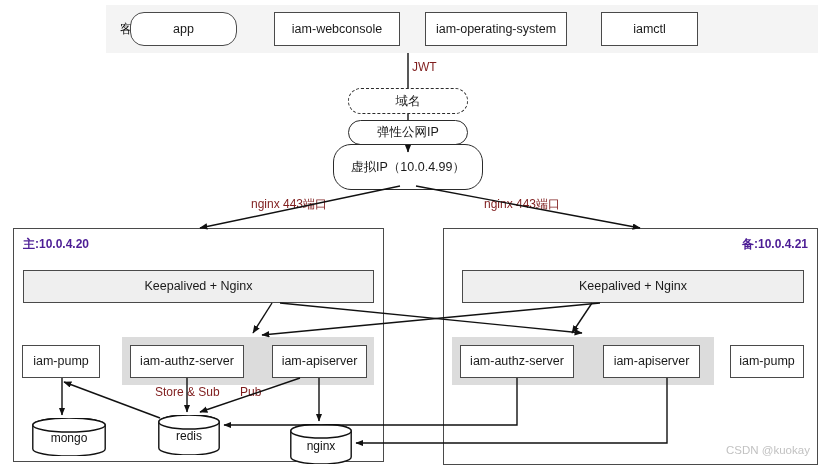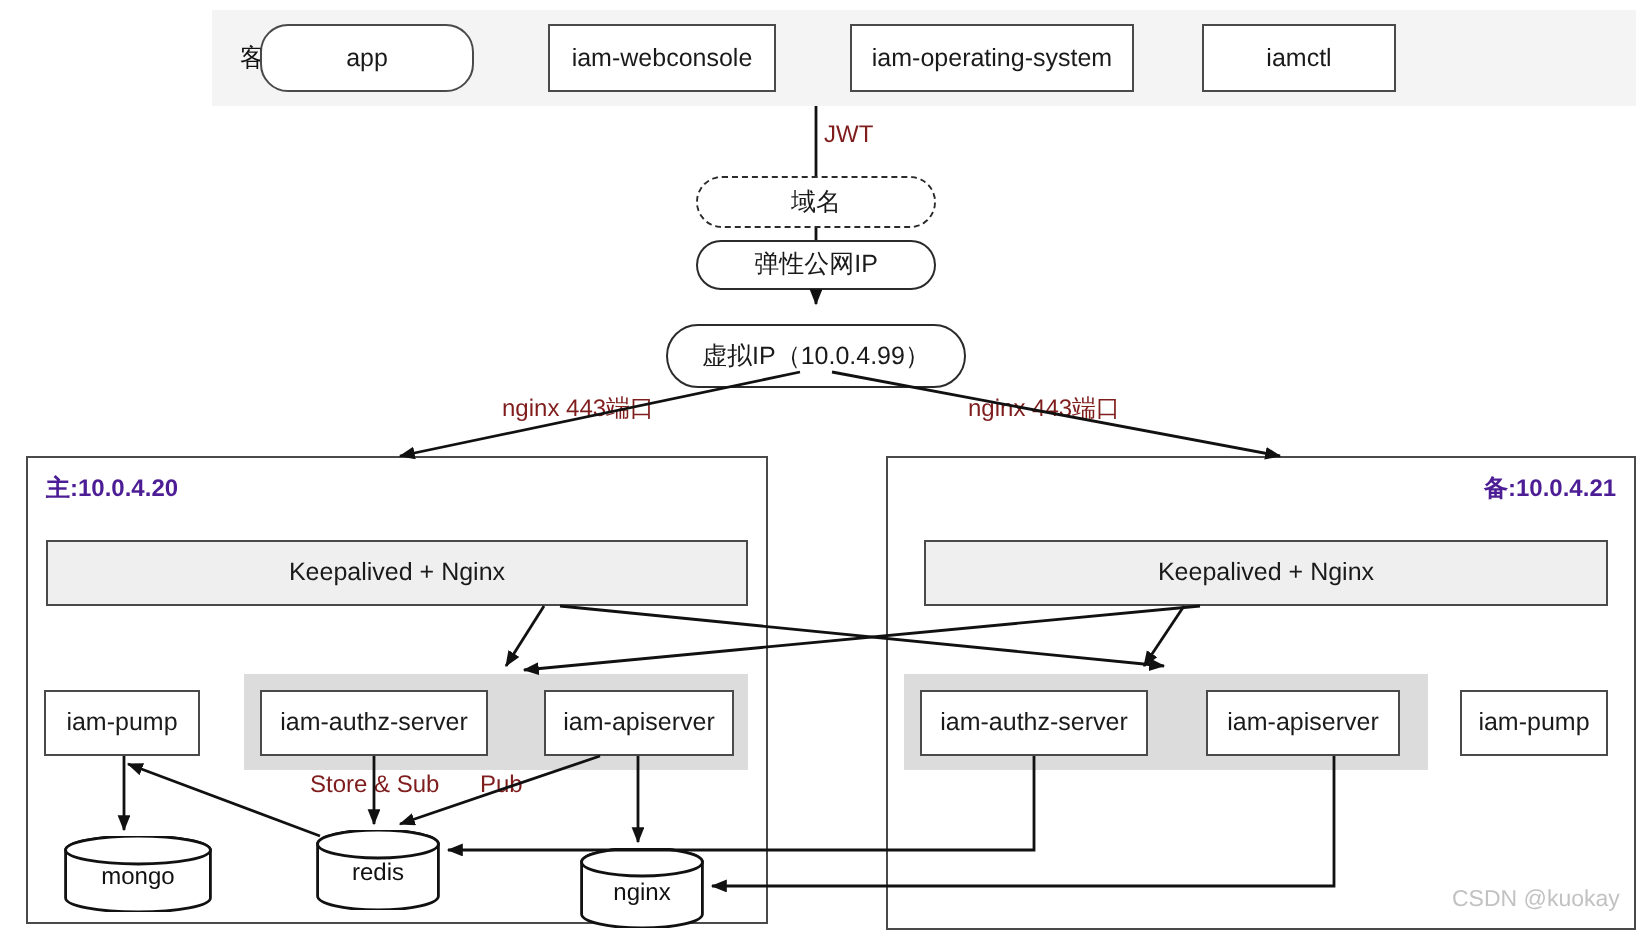--- a/index.html
+++ b/index.html
@@ -29,29 +29,29 @@
 </head>
 <body>
 
 <div id="stage">
 
   <div class="band" style="left:106px;top:5px;width:712px;height:48px;"></div>
 
   <div class="side-label" style="left:120px;top:21px;">客户端</div>
 
   <div class="box" style="left:130px;top:12px;width:107px;height:34px;border-radius:14px;">app</div>
-  <div class="box" style="left:274px;top:12px;width:114px;height:34px;">iam-webconsole</div>
+  <div class="box" style="left:274px;top:12px;width:126px;height:34px;">iam-webconsole</div>
   <div class="box" style="left:425px;top:12px;width:142px;height:34px;">iam-operating-system</div>
   <div class="box" style="left:601px;top:12px;width:97px;height:34px;">iamctl</div>
 
   <div class="edge-label" style="left:412px;top:60px;">JWT</div>
 
   <div class="pill dashed" style="left:348px;top:88px;width:120px;height:26px;">域名</div>
   <div class="pill" style="left:348px;top:120px;width:120px;height:25px;">弹性公网IP</div>
-  <div class="pill" style="left:333px;top:162px;width:150px;height:32px;">虚拟IP（10.0.4.99）</div>
+  <div class="pill" style="left:333px;top:144px;width:150px;height:46px;">虚拟IP（10.0.4.99）</div>
 
   <div class="edge-label" style="left:251px;top:196px;">nginx 443端口</div>
   <div class="edge-label" style="left:484px;top:196px;">nginx 443端口</div>
 
   <div class="container-box" style="left:13px;top:228px;width:371px;height:234px;"></div>
   <div class="host-label" style="left:23px;top:236px;">主:10.0.4.20</div>
   <div class="box shaded" style="left:23px;top:270px;width:351px;height:33px;">Keepalived + Nginx</div>
 
   <div class="svcband" style="left:122px;top:337px;width:252px;height:48px;"></div>
 

